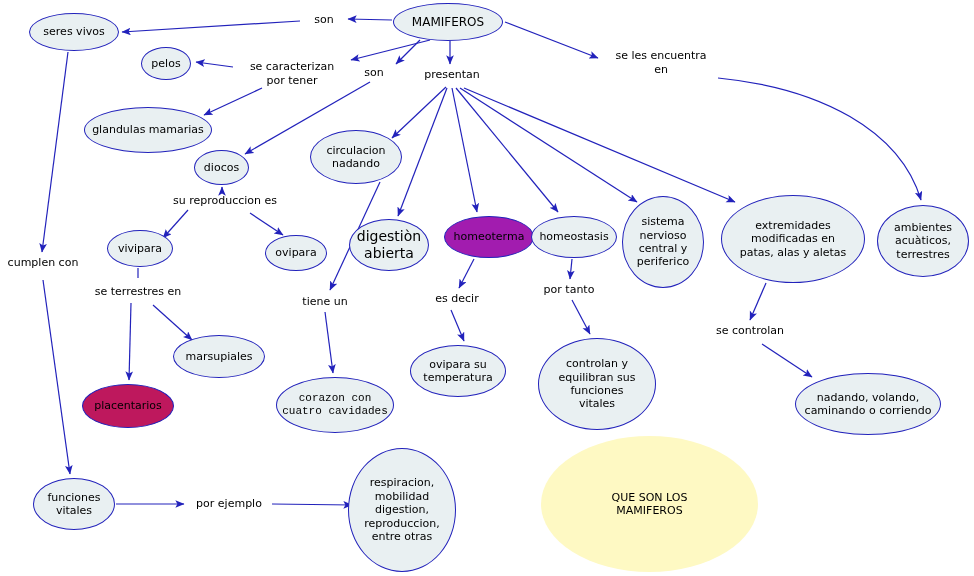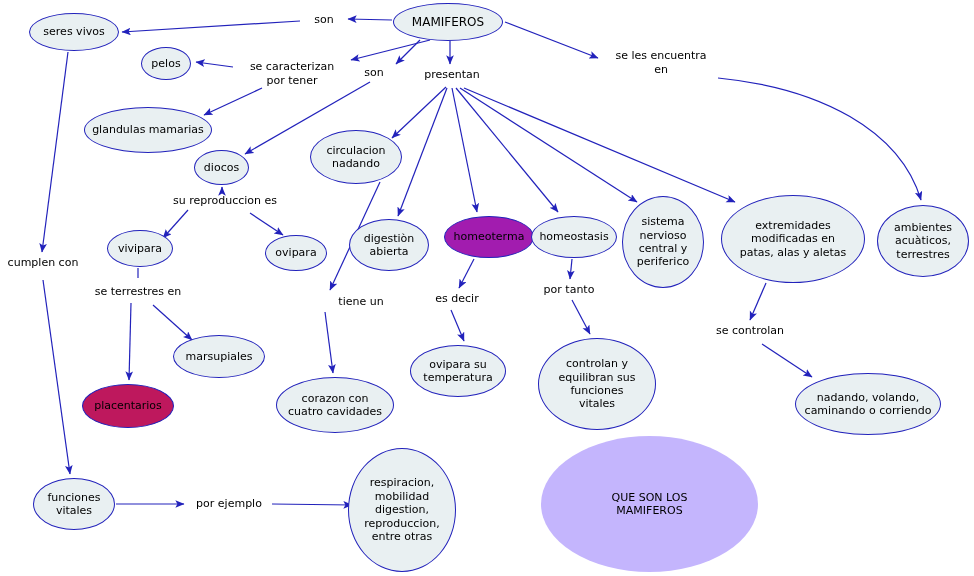--- a/index.html
+++ b/index.html
@@ -105,64 +105,64 @@
       <div class="node" style="left: 29px; top: 13px; width: 90px; height: 38px; font-size: 11px; background: rgb(233, 240, 242); border-color: rgb(34, 34, 187);">seres vivos</div>
       <div class="node" style="left: 141px; top: 47px; width: 50px; height: 33px; font-size: 11px; background: rgb(233, 240, 242); border-color: rgb(34, 34, 187);">pelos</div>
       <div class="node" style="left: 84px; top: 107px; width: 128px; height: 46px; font-size: 11px; background: rgb(233, 240, 242); border-color: rgb(34, 34, 187);">glandulas mamarias</div>
       <div class="node" style="left: 194px; top: 150px; width: 55px; height: 35px; font-size: 11px; background: rgb(233, 240, 242); border-color: rgb(34, 34, 187);">diocos</div>
       <div class="node" style="left: 310px; top: 130px; width: 92px; height: 54px; font-size: 11px; background: rgb(233, 240, 242); border-color: rgb(34, 34, 187);">circulacion
 nadando</div>
       <div class="node" style="left: 107px; top: 230px; width: 66px; height: 37px; font-size: 11px; background: rgb(233, 240, 242); border-color: rgb(34, 34, 187);">vivipara</div>
       <div class="node" style="left: 265px; top: 235px; width: 62px; height: 36px; font-size: 11px; background: rgb(233, 240, 242); border-color: rgb(34, 34, 187);">ovipara</div>
       <div class="node" style="left: 173px; top: 335px; width: 92px; height: 43px; font-size: 11px; background: rgb(233, 240, 242); border-color: rgb(34, 34, 187);">marsupiales</div>
       <div class="node" style="left: 82px; top: 384px; width: 92px; height: 44px; font-size: 11px; background: #be185d; border-color: rgb(34, 34, 187);">placentarios</div>
-      <div class="node" style="left: 349px; top: 219px; width: 80px; height: 52px; font-size: 11px; background: rgb(233, 240, 242); border-color: rgb(34, 34, 187);">digestiòn
+      <div class="node" style="left: 349px; top: 219px; width: 80px; height: 52px; font-size: 14px; background: rgb(233, 240, 242); border-color: rgb(34, 34, 187);">digestiòn
 abierta</div>
       <div class="node" style="left: 444px; top: 216px; width: 90px; height: 42px; font-size: 11px; background: #a21caf; border-color: rgb(34, 34, 187);">homeoterma</div>
       <div class="node" style="left: 531px; top: 216px; width: 86px; height: 42px; font-size: 11px; background: rgb(233, 240, 242); border-color: rgb(34, 34, 187);">homeostasis</div>
       <div class="node" style="left: 622px; top: 196px; width: 82px; height: 92px; font-size: 11px; background: rgb(233, 240, 242); border-color: rgb(34, 34, 187);">sistema
 nervioso
 central y
 periferico</div>
       <div class="node" style="left: 721px; top: 195px; width: 144px; height: 88px; font-size: 11px; background: rgb(233, 240, 242); border-color: rgb(34, 34, 187);">extremidades
 modificadas en
 patas, alas y aletas</div>
       <div class="node" style="left: 877px; top: 205px; width: 92px; height: 72px; font-size: 11px; background: rgb(233, 240, 242); border-color: rgb(34, 34, 187);">ambientes
 acuàticos,
 terrestres</div>
-      <div class="node" style="left: 276px; top: 377px; width: 118px; height: 56px; font-size: 11px; background: rgb(233, 240, 242); border-color: rgb(34, 34, 187);">corazon con
+      <div class="node" style="left: 276px; top: 377px; width: 118px; height: 56px; font-size: 11px; background: rgb(233, 240, 242); border-color: rgb(34, 34, 187); font-family: Liberation Mono, monospace;">corazon con
 cuatro cavidades</div>
       <div class="node" style="left: 410px; top: 345px; width: 96px; height: 52px; font-size: 11px; background: rgb(233, 240, 242); border-color: rgb(34, 34, 187);">ovipara su
 temperatura</div>
       <div class="node" style="left: 538px; top: 338px; width: 118px; height: 92px; font-size: 11px; background: rgb(233, 240, 242); border-color: rgb(34, 34, 187);">controlan y
 equilibran sus
 funciones
 vitales</div>
       <div class="node" style="left: 795px; top: 373px; width: 146px; height: 62px; font-size: 11px; background: rgb(233, 240, 242); border-color: rgb(34, 34, 187);">nadando, volando,
 caminando o corriendo</div>
       <div class="node" style="left: 33px; top: 478px; width: 82px; height: 52px; font-size: 11px; background: rgb(233, 240, 242); border-color: rgb(34, 34, 187);">funciones
 vitales</div>
       <div class="node" style="left: 348px; top: 448px; width: 108px; height: 124px; font-size: 11px; background: rgb(233, 240, 242); border-color: rgb(34, 34, 187);">respiracion,
 mobilidad
 digestion,
 reproduccion,
 entre otras</div>
-      <div class="node no-border" style="left: 541px; top: 436px; width: 217px; height: 136px; font-size: 11px; background: #c4b5fd;">QUE SON LOS
+      <div class="node no-border" style="left: 541px; top: 436px; width: 217px; height: 136px; font-size: 11px; background: #fef9c3;">QUE SON LOS
 MAMIFEROS</div>
     </div>
   <div id="label-layer">
       <div class="label" style="left: 302px; top: 13px; width: 44px; font-size: 11px;">son</div>
       <div class="label" style="left: 236px; top: 60px; width: 112px; font-size: 11px;">se caracterizan
 por tener</div>
       <div class="label" style="left: 357px; top: 66px; width: 34px; font-size: 11px;">son</div>
       <div class="label" style="left: 419px; top: 68px; width: 66px; font-size: 11px;">presentan</div>
       <div class="label" style="left: 606px; top: 49px; width: 110px; font-size: 11px;">se les encuentra
 en</div>
       <div class="label" style="left: 166px; top: 194px; width: 118px; font-size: 11px;">su reproduccion es</div>
       <div class="label" style="left: 3px; top: 256px; width: 80px; font-size: 11px;">cumplen con</div>
       <div class="label" style="left: 88px; top: 285px; width: 100px; font-size: 11px;">se terrestres en</div>
-      <div class="label" style="left: 298px; top: 295px; width: 54px; font-size: 11px; margin-left: 36px;">tiene un</div>
+      <div class="label" style="left: 298px; top: 295px; width: 54px; font-size: 11px;">tiene un</div>
       <div class="label" style="left: 430px; top: 292px; width: 54px; font-size: 11px; text-align: center;">es decir</div>
       <div class="label" style="left: 538px; top: 283px; width: 62px; font-size: 11px;">por tanto</div>
       <div class="label" style="left: 709px; top: 324px; width: 82px; font-size: 11px;">se controlan</div>
       <div class="label" style="left: 190px; top: 497px; width: 78px; font-size: 11px;">por ejemplo</div>
     </div>
 </div>
 
 </body></html>

